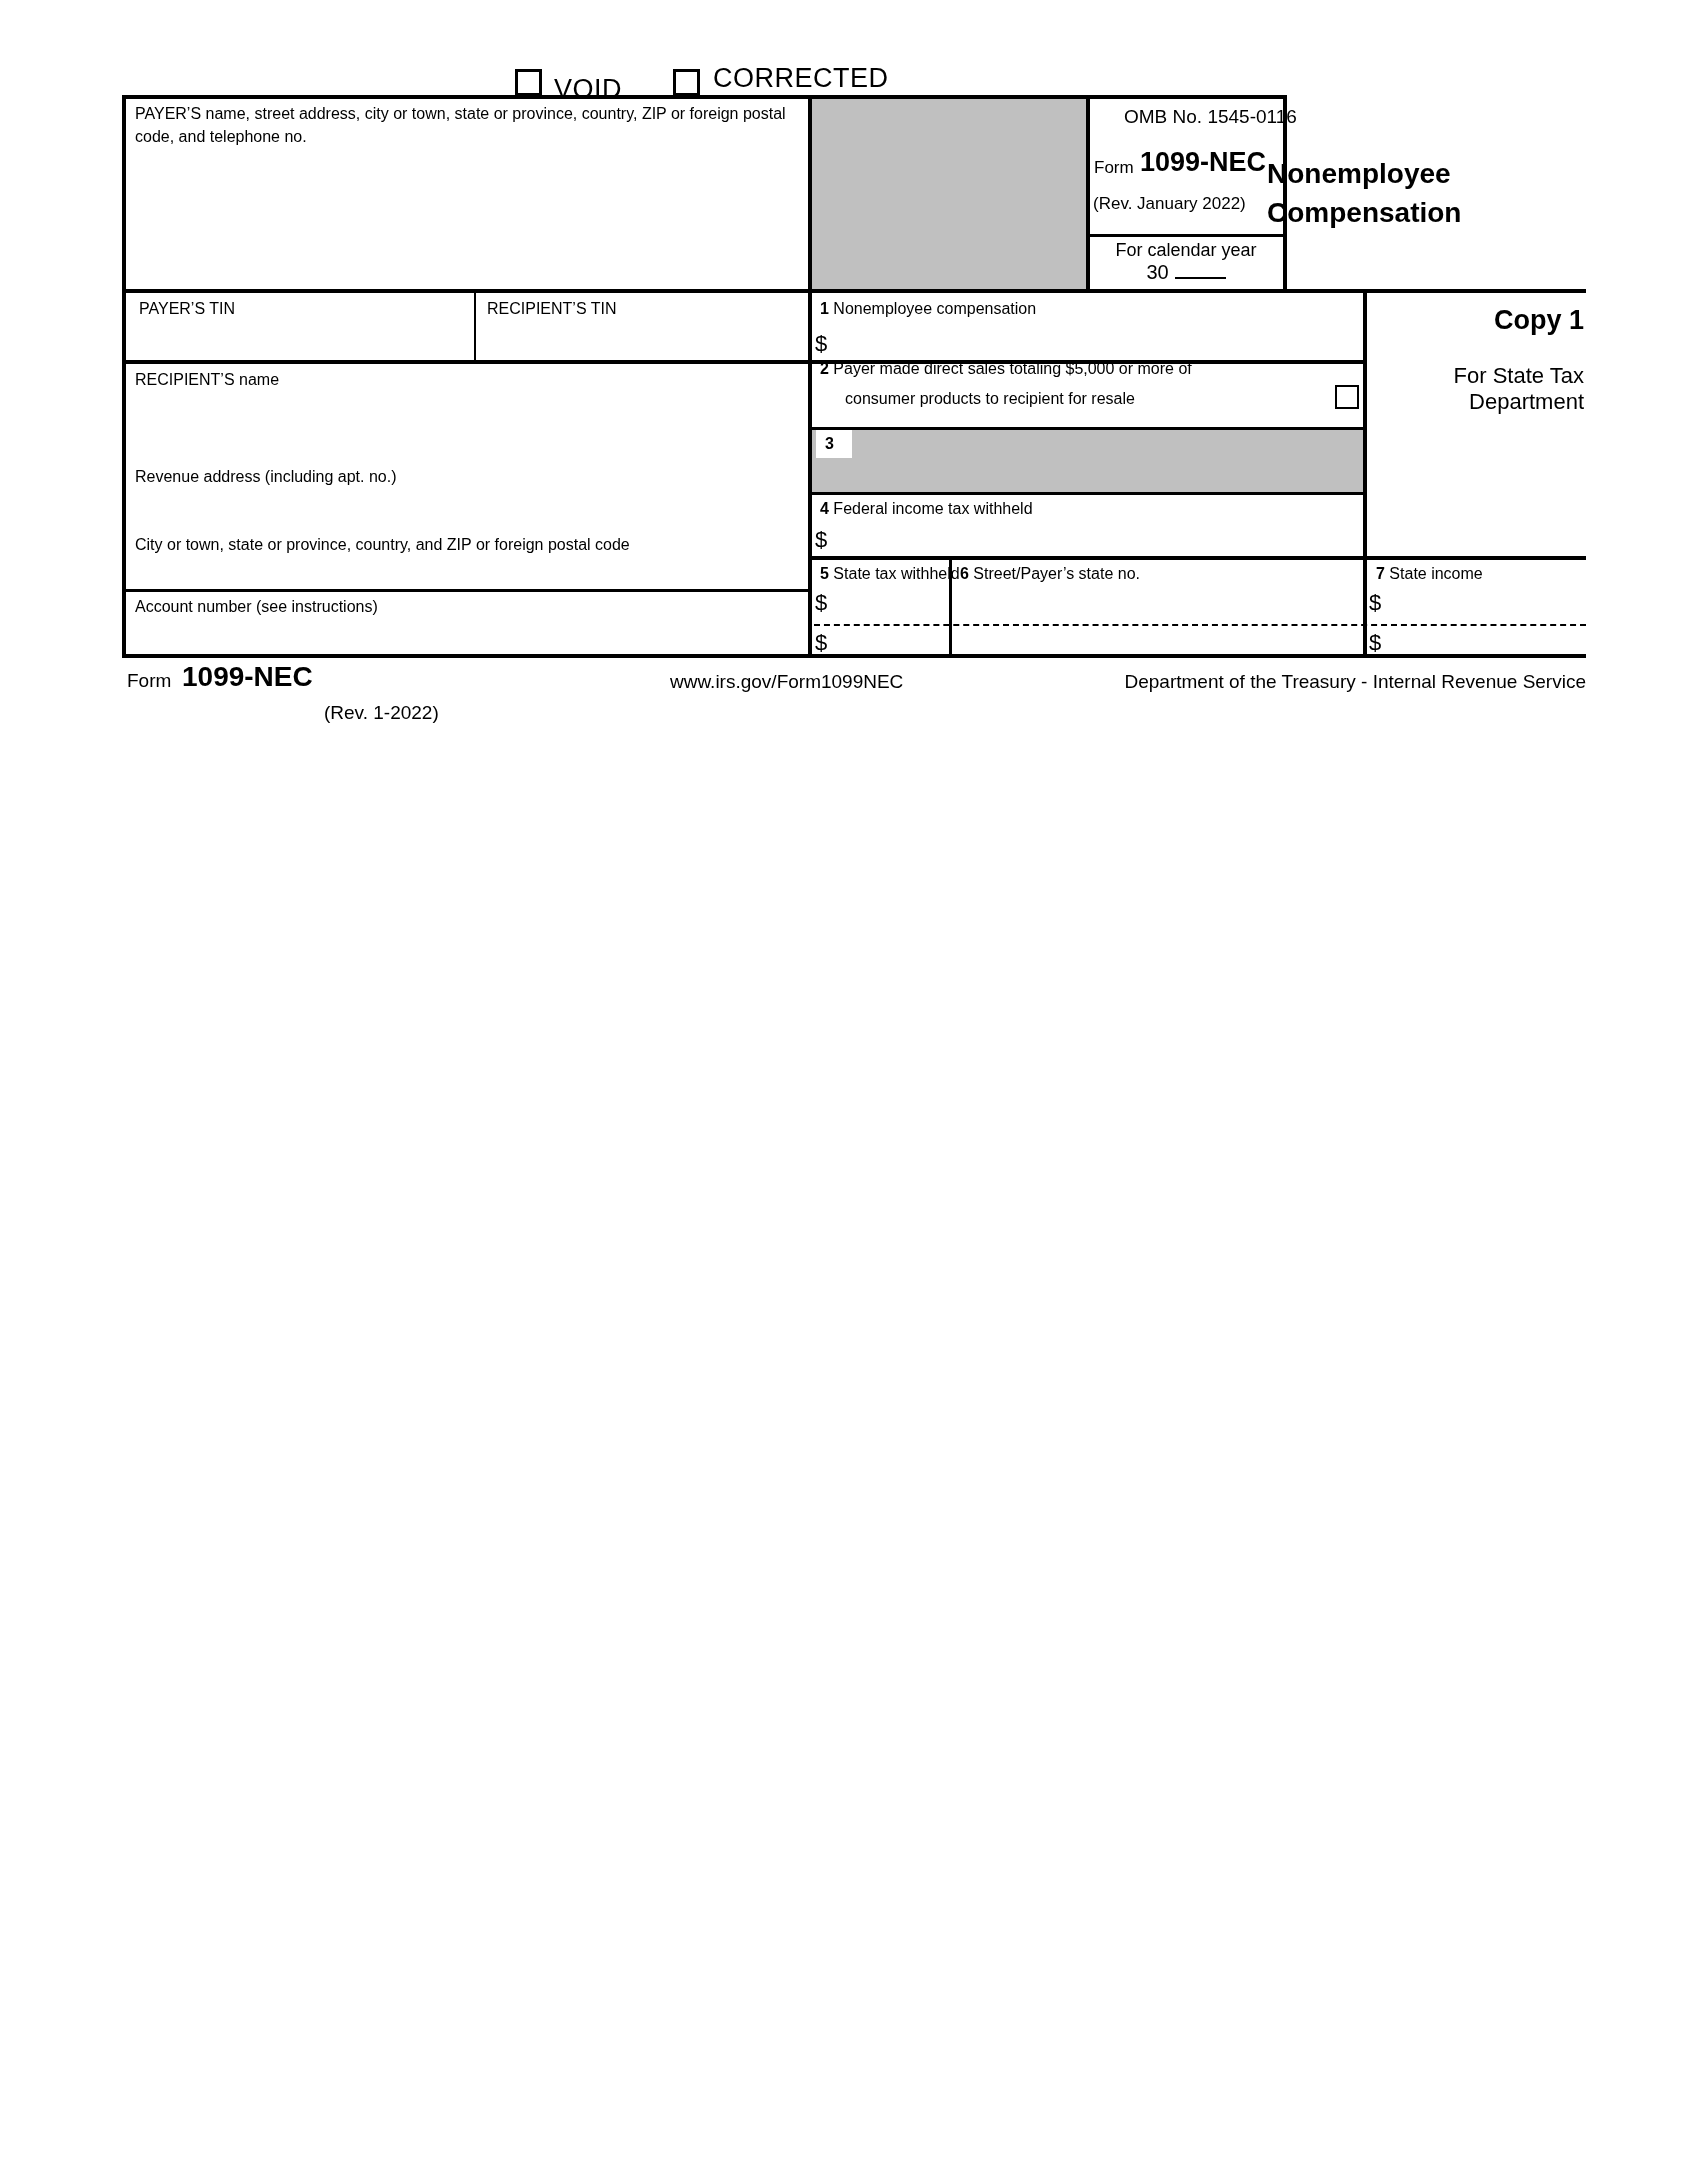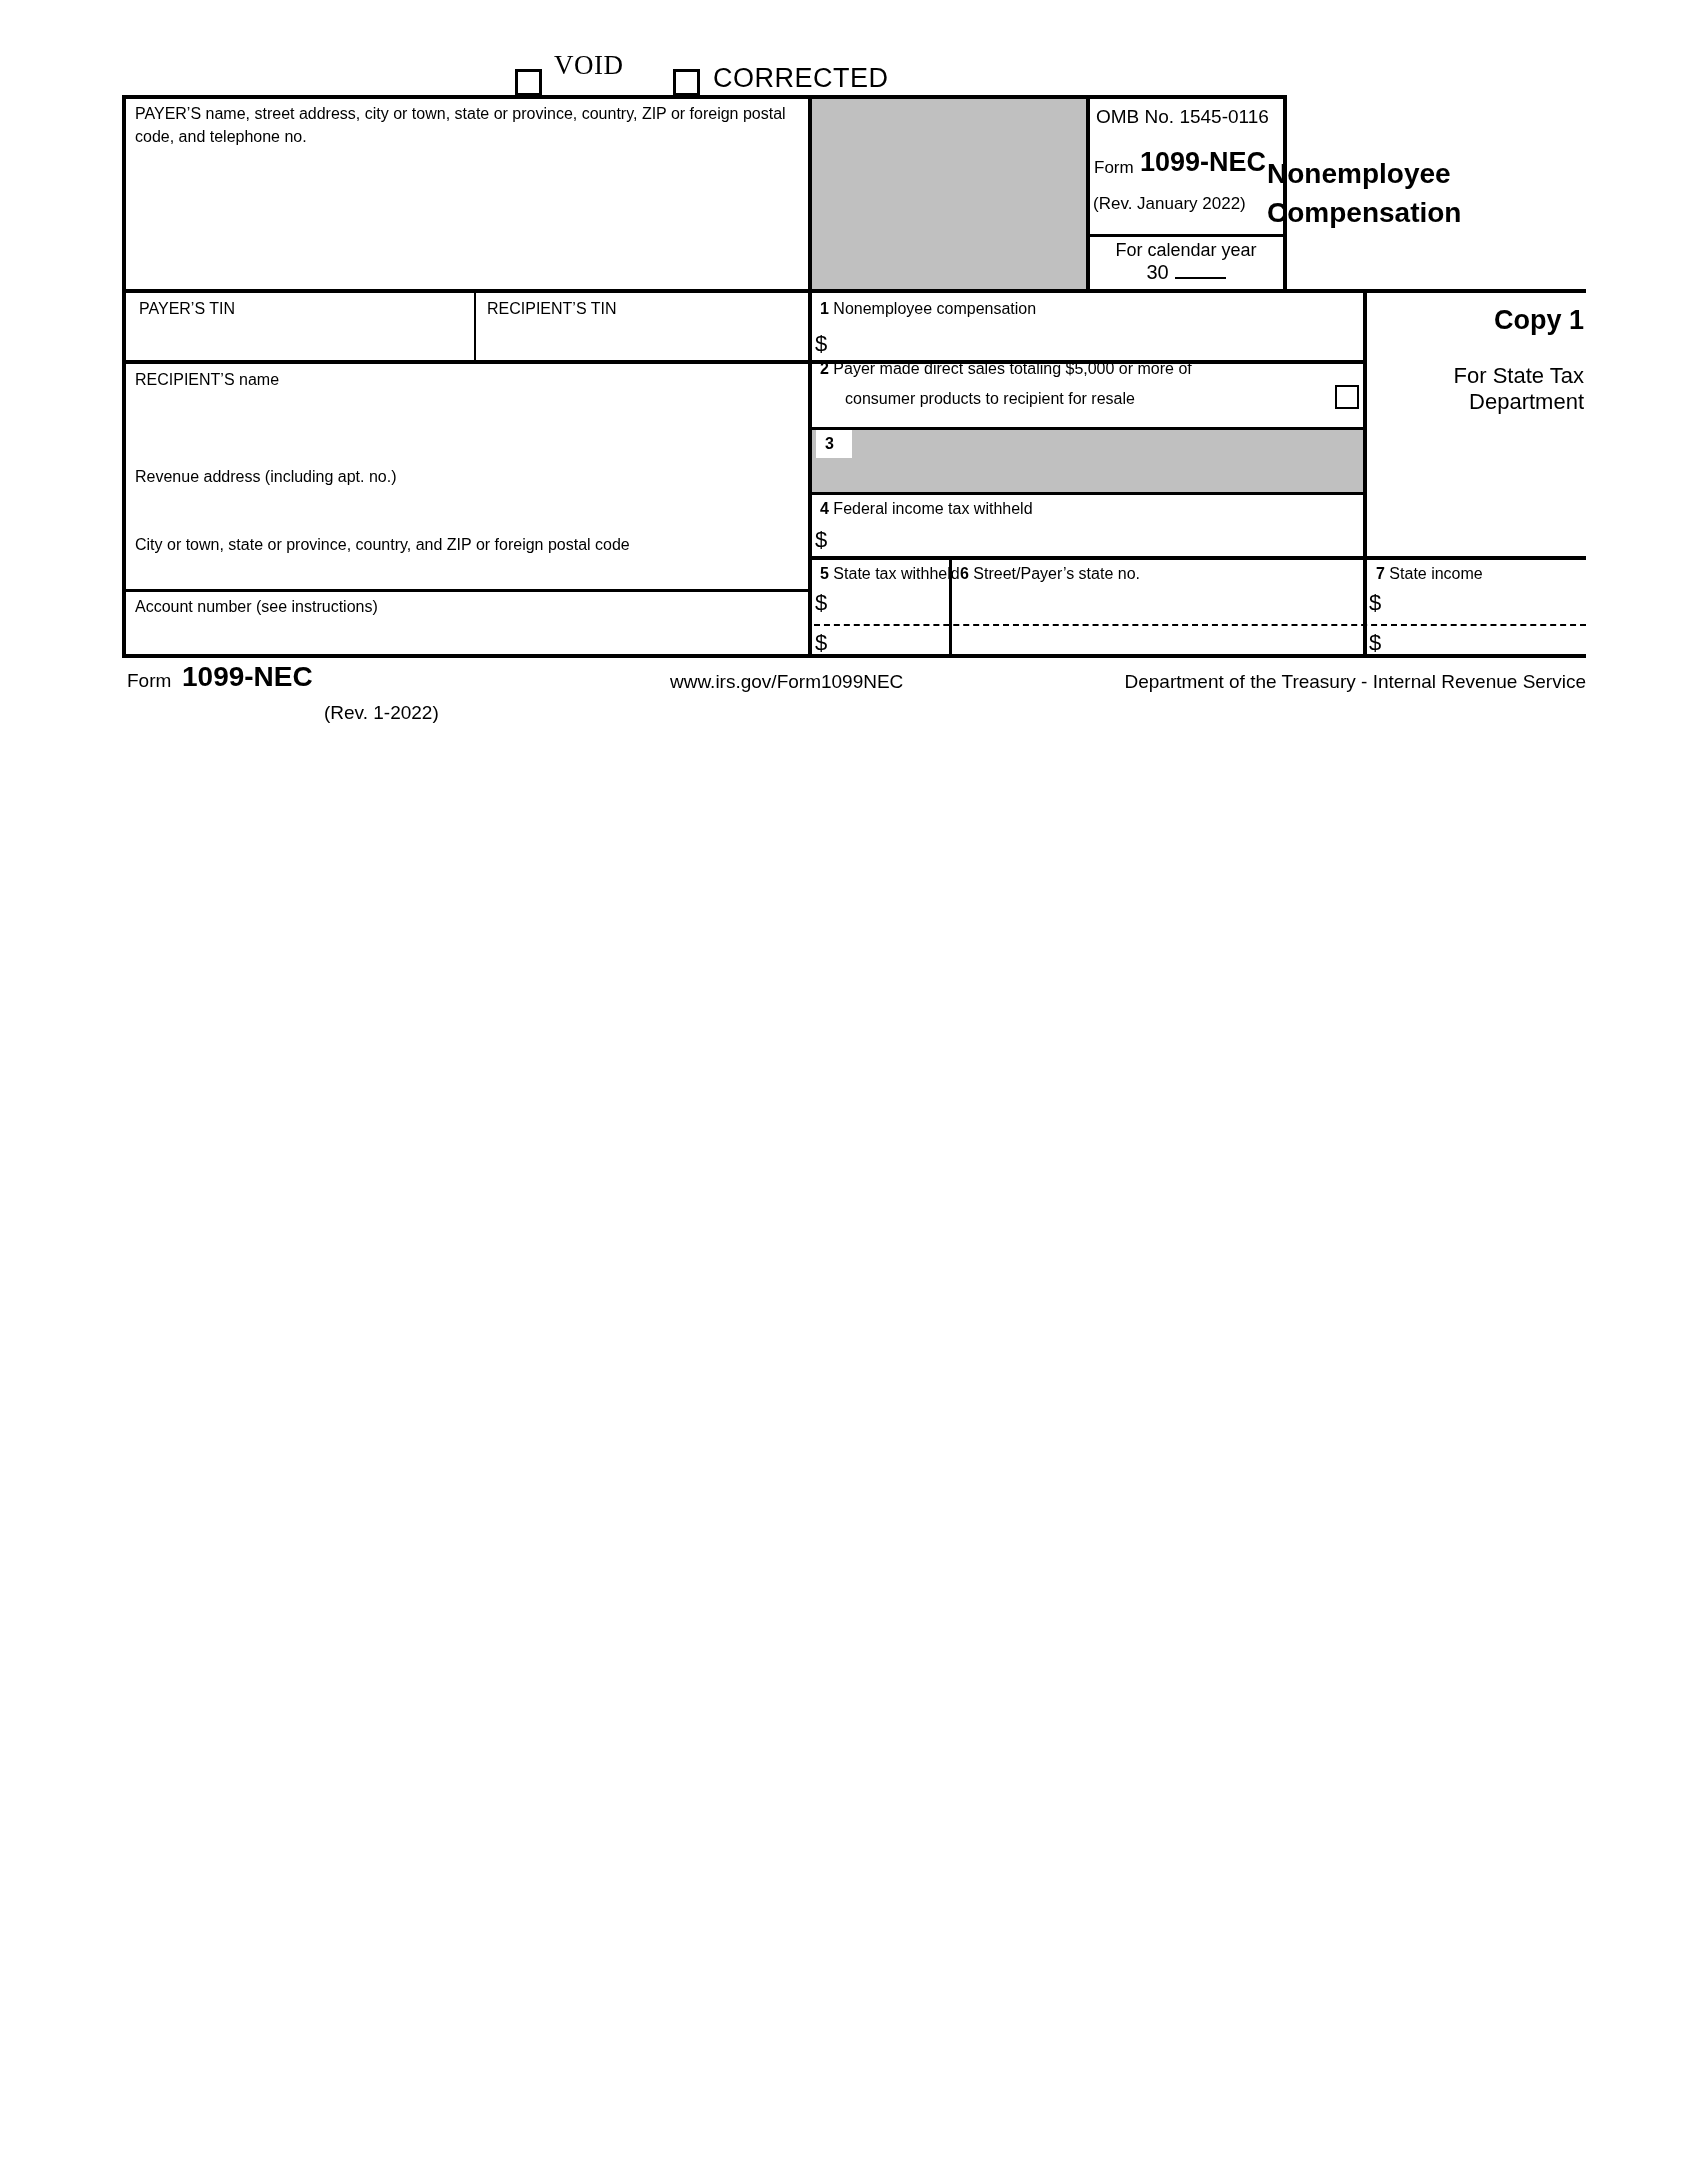--- a/index.html
+++ b/index.html
@@ -22,34 +22,34 @@
   .lbl { position: absolute; font-size: 16px; line-height: 23px; white-space: nowrap; }
   .lbl.wrap { white-space: normal; }
   .num { font-weight: bold; }
   .dollar { position: absolute; font-size: 22px; }
   .cklabel { position: absolute; font-size: 27px; letter-spacing: 0.5px; }
   .right { text-align: right; }
   .center { text-align: center; }
   .title-block { position: absolute; left: 1267px; top: 154px; width: 319px; font-weight: bold; font-size: 28px; line-height: 39px; }
   .copy1 { position: absolute; left: 1378px; top: 305px; width: 206px; text-align: right; font-weight: bold; font-size: 27px; }
   .forstate { position: absolute; left: 1378px; width: 206px; text-align: right; font-weight: normal; font-size: 22px; }
-  .omb-small { position: absolute; font-size: 19px; }
+  .omb-small { position: absolute; font-size: 19px; margin-left: 28px; }
   .omb-tiny { position: absolute; font-size: 17px; }
   .omb-big { position: absolute; font-size: 27px; font-weight: bold; }
   .yearline { display: inline-block; width: 51px; border-bottom: 2px solid #000; height: 18px; margin-left: 6px; }
   .footer-sm { position: absolute; font-size: 19px; }
   .footer-big { position: absolute; font-size: 28px; font-weight: bold; }
 </style>
 </head>
 <body>
 
 <div class="canvas">
 
   <div class="cb" style="left:515px; top:69px; width:27px; height:27px;"></div>
-  <div class="cklabel" style="left:554px; top:50px;font-family:Liberation Serif, serif;">VOID</div>
+  <div class="cklabel" style="left:554px; top:74px;">VOID</div>
   <div class="cb" style="left:673px; top:69px; width:27px; height:27px;"></div>
   <div class="cklabel" style="left:713px; top:63px;">CORRECTED</div>
 
   <div class="gray" style="left:812px; top:99px; width:274px; height:190px;"></div>
   <div class="gray" style="left:812px; top:430px; width:551px; height:62px;"></div>
   <div class="chip" style="left:816px; top:430px; width:36px; height:28px;"></div>
   <div class="lbl num" style="left:825px; top:432px;">3</div>
 
   <div class="dashed" style="left:814px; top:624px; width:772px;"></div>
 

